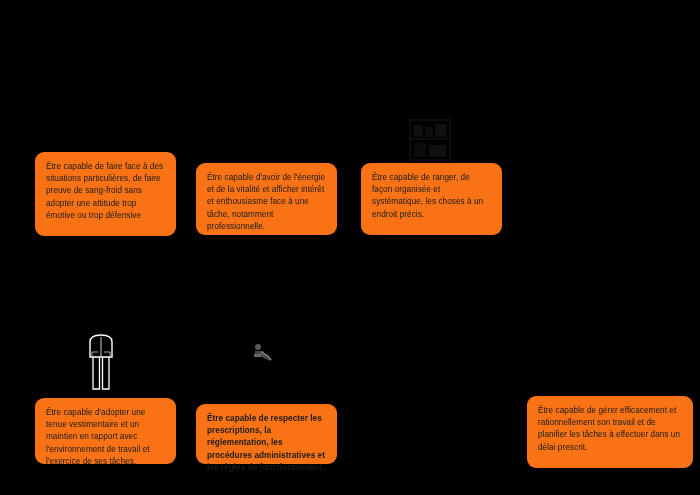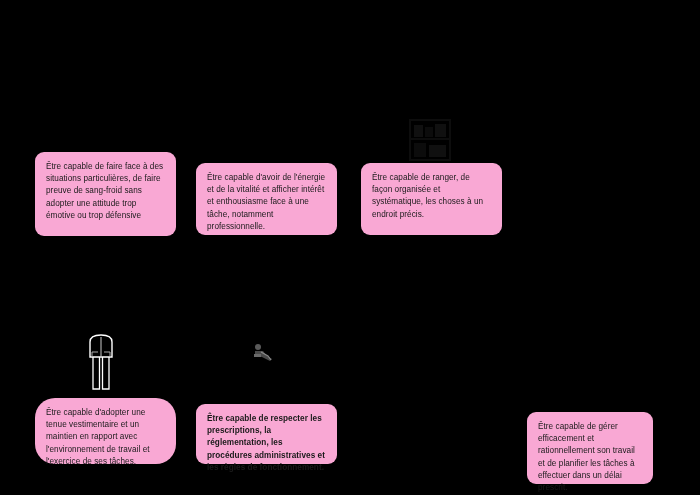--- a/index.html
+++ b/index.html
@@ -14,41 +14,41 @@
     overflow: hidden;
     font-family: "Liberation Sans", sans-serif;
   }
   .slide {
     position: absolute;
     inset: 0;
     background: #000000;
   }
   .card {
     position: absolute;
-    background: #f9a8d4;
+    background: #f97316;
     border-radius: 9px;
     box-sizing: border-box;
     padding: 9px 10px 9px 11px;
     color: #1a1a1a;
     font-size: 8.2px;
     line-height: 12.2px;
     font-family: "Liberation Sans", sans-serif;
     letter-spacing: 0.05px;
   }
   
   #card-resilience { left: 35px;  top: 152px; width: 141px; height: 84px; }
   #card-energy     { left: 196px; top: 163px; width: 141px; height: 72px; }
   #card-order      { left: 361px; top: 163px; width: 141px; height: 72px; }
   #card-perseverance { left: 527px; top: 160px; width: 142px; height: 78px; }
 
   
-  #card-appearance { left: 35px;  top: 398px; width: 141px; height: 66px; border-radius: 20px; }
+  #card-appearance { left: 35px;  top: 398px; width: 141px; height: 66px; }
   #card-rules      { left: 196px; top: 404px; width: 141px; height: 60px; font-weight: bold; }
   #card-ethics     { left: 361px; top: 398px; width: 141px; height: 72px; }
-  #card-efficiency { left: 527px; top: 396px; width: 126px; height: 72px; margin-top: 16px; }
+  #card-efficiency { left: 527px; top: 396px; width: 166px; height: 72px; }
 
   
   .illus {
     position: absolute;
   }
   #illus-uniform { left: 80px; top: 333px; width: 42px; height: 58px; }
   #illus-uniform svg { display: block; }
 
   #illus-shelf { left: 404px; top: 118px; width: 52px; height: 44px; }
   #illus-shelf svg { display: block; }

